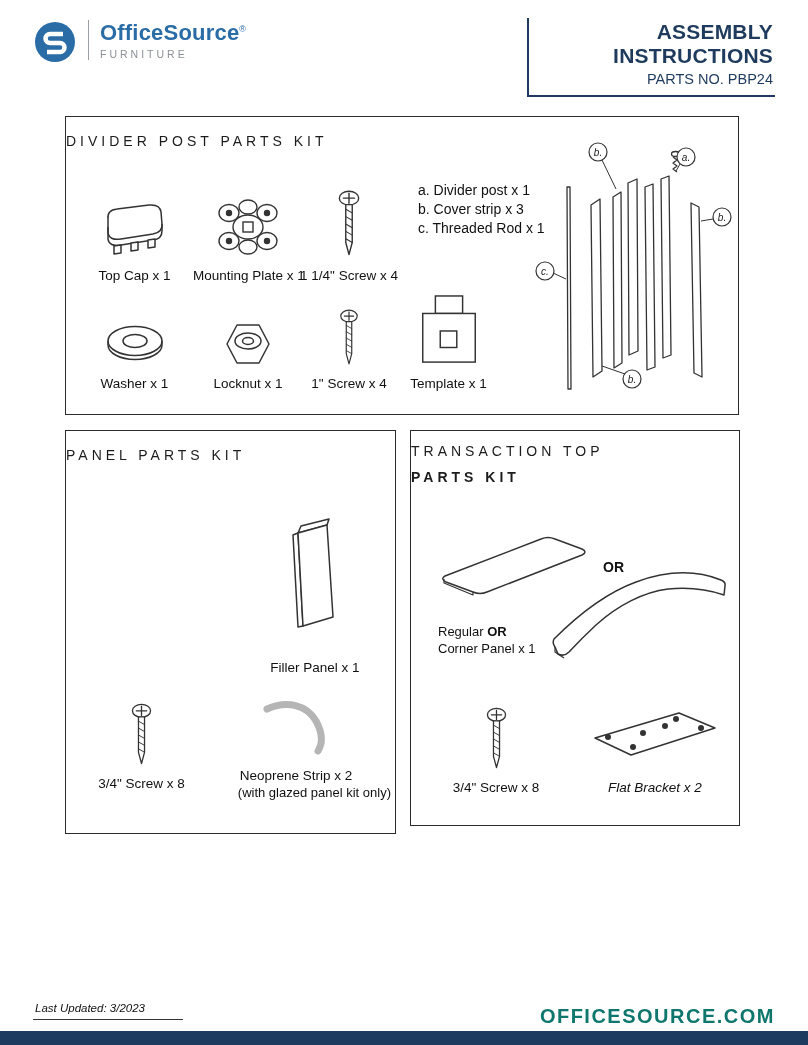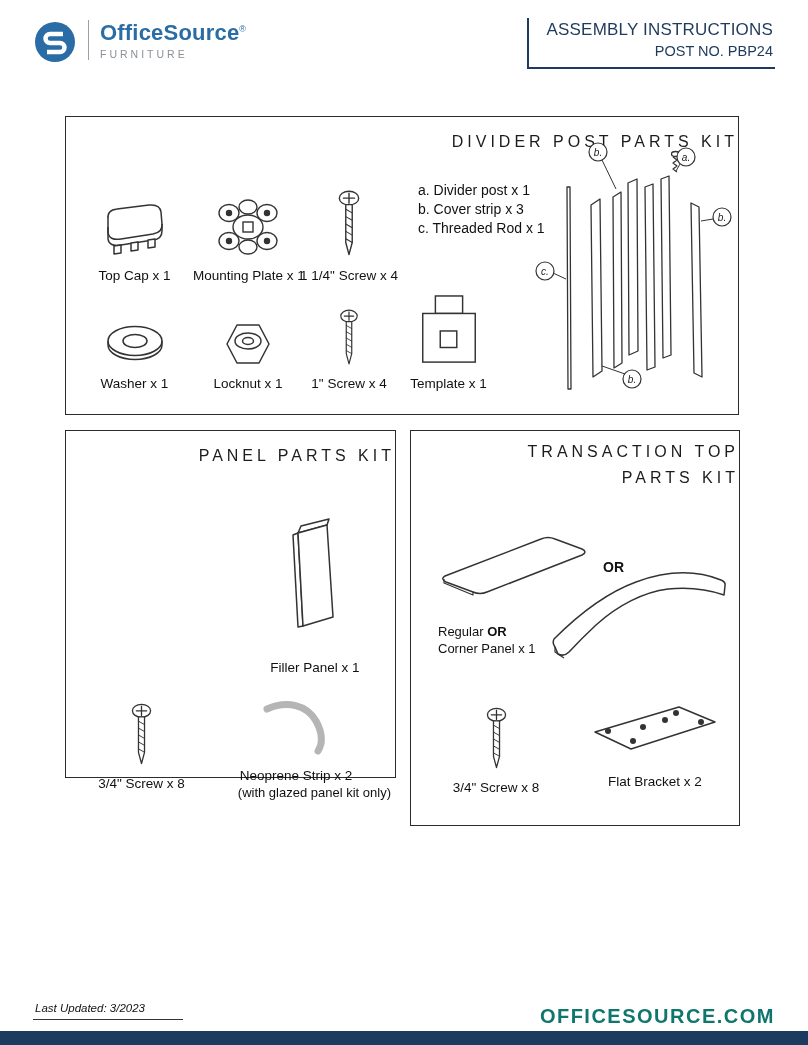--- a/index.html
+++ b/index.html
@@ -12,30 +12,30 @@
   .logo-block { position:absolute; left:33px; top:20px; display:flex; align-items:flex-start; }
   .logo-sep { width:1px; height:40px; background:#9aa0a6; margin:0 11px; }
   .brand-line { font-size:22px; font-weight:bold; color:#2a6ca6; letter-spacing:0.2px; }
   .brand-reg { font-size:9px; vertical-align:super; font-weight:normal; }
   .brand-sub { font-size:10.5px; color:#8a9097; letter-spacing:3px; margin-top:2px; }
   .header-right {
     position:absolute; right:33px; top:18px; width:248px;
     border-left:2px solid #1e3a5c; border-bottom:2px solid #1e3a5c;
     padding:2px 2px 8px 14px; text-align:right;
   }
-  .asm-title { font-size:17px; font-weight:normal; color:#1e3a5c; letter-spacing:0.2px; }
+  .asm-title { font-size:21px; font-weight:bold; color:#1e3a5c; letter-spacing:0.2px; }
   .asm-model { font-size:14.5px; color:#1e3a5c; margin-top:3px; }
   
   .kit-box { position:absolute; border:1.5px solid #2b2b2b; background:#fff; }
   .box-divider { left:65px; top:116px; width:674px; height:299px; }
-  .box-panel   { left:65px; top:430px; width:331px; height:348px; }
+  .box-panel   { left:65px; top:430px; width:331px; height:404px; }
   .box-trans   { left:410px; top:430px; width:330px; height:396px; }
   .kit-title {
-    position:absolute; left:0; right:0; text-align:right;
-    font-size:16px; letter-spacing:4px; color:#1c1c1c; white-space:nowrap;
+    position:absolute; left:0; right:0; text-align:left;
+    font-size:14px; letter-spacing:4px; color:#1c1c1c; white-space:nowrap;
   }
   .kit-subtitle { position:absolute; left:0; right:0; text-align:center; font-size:12.5px; color:#222; }
   .part-item { position:absolute; text-align:center; }
   .icon-wrap { display:flex; align-items:flex-end; justify-content:center; }
   .part-label { font-size:13.5px; color:#111; margin-top:9px; white-space:nowrap; }
   .part-note { font-size:13px; color:#111; margin-top:2px; white-space:nowrap;text-align:right; }
   .legend { position:absolute; left:352px; top:64px; font-size:14px; line-height:19px; color:#111; }
   .diagram { position:absolute; left:468px; top:22px; }
   .or-label { position:absolute; font-size:14px; font-weight:bold; color:#111; }
   .combo-label { position:absolute; font-size:13px; line-height:17px; color:#111; }
@@ -62,21 +62,21 @@
     </svg>
     <div class="logo-sep"></div>
     <div>
       <div class="brand-line"><span>OfficeSource</span><span class="brand-reg">®</span></div>
       <div class="brand-sub">FURNITURE</div>
     </div>
   </div>
 
   <div class="header-right">
     <div class="asm-title">ASSEMBLY INSTRUCTIONS</div>
-    <div class="asm-model">POST NO. PBP24</div>
+    <div class="asm-model">PARTS NO. PBP24</div>
   </div>
 
   <div class="kit-box box-divider">
     <div class="kit-title" style="top:16px;">DIVIDER POST PARTS KIT</div>
 
     <div class="part-item" style="left:16px; top:66px; width:105px;">
       <div class="icon-wrap" style="height:76px;">
         <svg width="78" height="62" viewBox="0 0 78 62">
           <g fill="#fff" stroke="#333" stroke-width="1.5" stroke-linejoin="round">
             <path d="M12 22 Q11 13 21 12 L53 8 Q64 7 65 15 L66 27 Q67 35 57 37 L25 42 Q13 44 12 35 Z"></path>
@@ -258,21 +258,21 @@
           <path d="M8 12 C28 3 48 8 57 24 C63 35 64 46 59 54" fill="none" stroke="#b5b5b5" stroke-width="7" stroke-linecap="round"></path>
         </svg>
       </div>
       <div class="part-label">Neoprene Strip x 2</div>
       <div class="part-note">(with glazed panel kit only)</div>
     </div>
   </div>
 
   <div class="kit-box box-trans">
     <div class="kit-title" style="top:12px;">TRANSACTION TOP</div>
-    <div class="kit-title" style="top:38px;">PARTS KIT</div>
+    <div class="kit-title" style="top:38px;font-weight:bold;">PARTS KIT</div>
 
     <div style="position:absolute; left:24px; top:100px;">
       <svg width="162" height="72" viewBox="0 0 162 72">
         <g fill="#fff" stroke="#333" stroke-width="1.5" stroke-linejoin="round">
           <path d="M10 45 L106 8 Q113 5 120 8 L147 18 Q153 21 147 24 L52 61 Q45 64 38 61 L11 51 Q5 48 10 45 Z"></path>
           <path d="M9 48 L9 52 L38 64 L38 61" fill="none" stroke-width="1.2"></path>
         </g>
       </svg>
     </div>
 
@@ -299,21 +299,21 @@
             <ellipse cx="13" cy="9" rx="10.5" ry="7.5"></ellipse>
             <path d="M13 3.5 V14.5 M7 9 H19" fill="none"></path>
             <path d="M9.5 16 L9.5 57 L13 70 L16.5 57 L16.5 16 Z"></path>
             <path d="M9.5 21 L16.5 25 M9.5 29 L16.5 33 M9.5 37 L16.5 41 M9.5 45 L16.5 49 M9.5 53 L16.5 57" fill="none" stroke-width="1.1"></path>
           </g>
         </svg>
       </div>
       <div class="part-label">3/4" Screw x 8</div>
     </div>
 
-    <div class="part-item" style="left:168px; top:260px; width:152px;">
+    <div class="part-item" style="left:168px; top:266px; width:152px;font-style:italic;">
       <div class="icon-wrap" style="height:74px;">
         <svg width="128" height="62" viewBox="0 0 128 62">
           <path d="M4 29 L88 4 L124 19 L40 46 Z" fill="#fff" stroke="#333" stroke-width="1.5" stroke-linejoin="round"></path>
           <g fill="#333">
             <circle cx="17" cy="28" r="3"></circle>
             <circle cx="85" cy="10" r="3"></circle>
             <circle cx="110" cy="19" r="3"></circle>
             <circle cx="42" cy="38" r="3"></circle>
             <circle cx="52" cy="24" r="3"></circle>
             <circle cx="74" cy="17" r="3"></circle>

